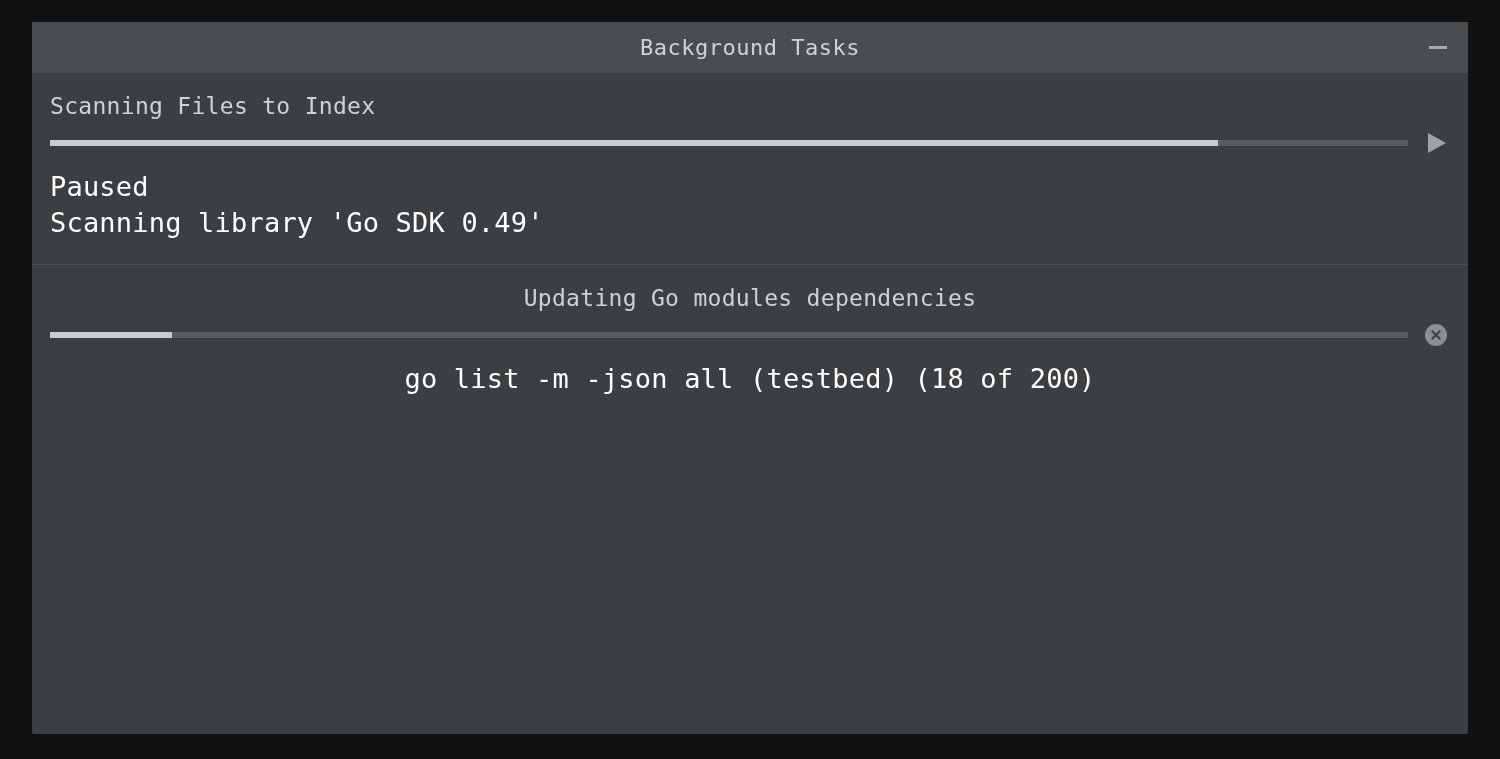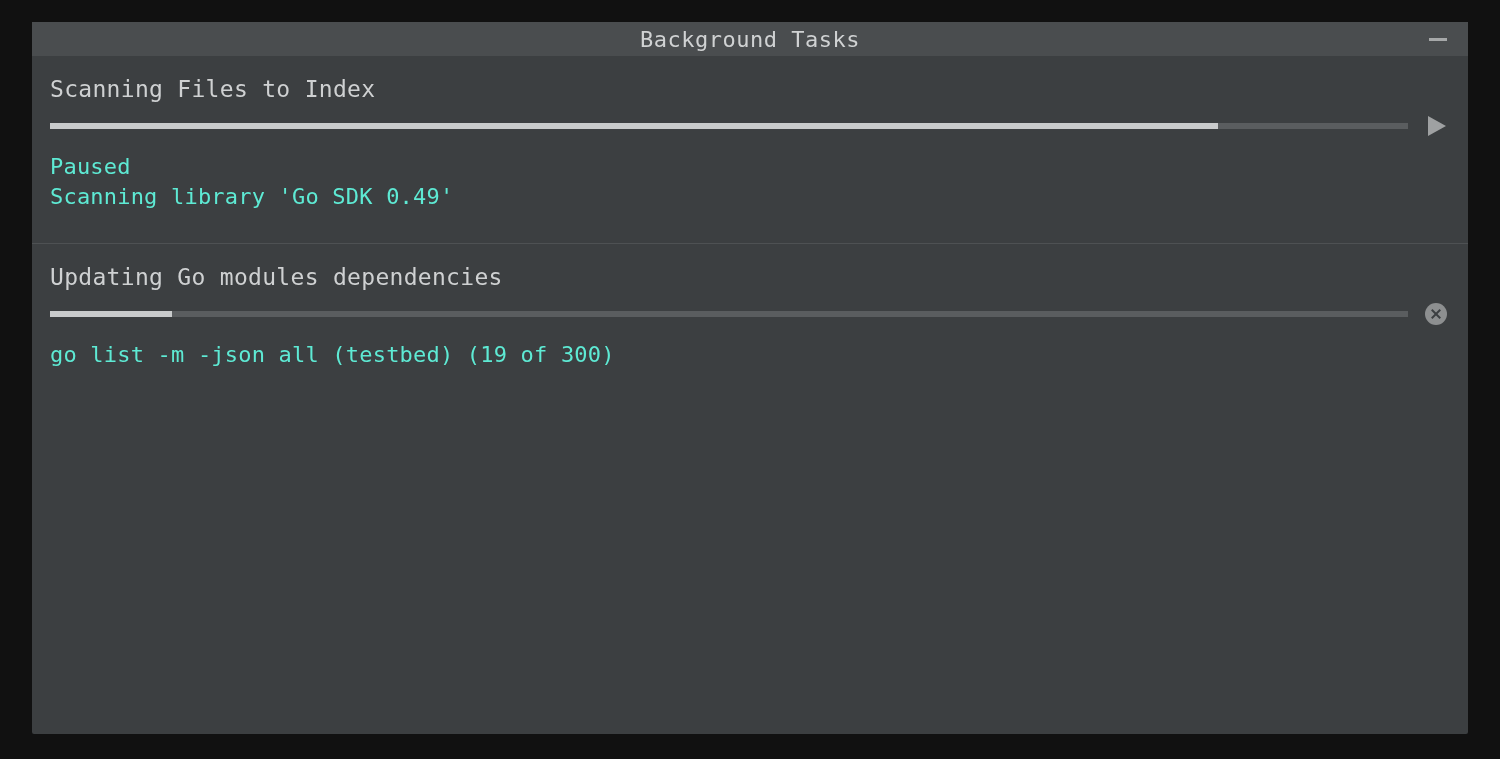--- a/index.html
+++ b/index.html
@@ -15,21 +15,21 @@
       left: 32px;
       top: 22px;
       width: 1436px;
       height: 712px;
       background: #3c3f41;
       display: flex;
       flex-direction: column;
       border-radius: 2px;
     }
     .titlebar {
-      height: 34px;
+      height: 51px;
       background: #4a4d4f;
       display: flex;
       align-items: center;
       justify-content: center;
       position: relative;
       flex-shrink: 0;
     }
     .titlebar-title {
       color: #d0d2d3;
       font-size: 22px;
@@ -52,24 +52,24 @@
       display: block;
       width: 18px;
       height: 3px;
       background: #a6a8a9;
     }
     .body {
       flex: 1 1 auto;
       overflow: hidden;
     }
     .task {
-      padding: 20px 18px 32px 18px;
+      padding: 20px 18px 22px 18px;
       border-bottom: 1px solid #4e5153;
     }
-    .task:last-child { border-bottom: none; }
+    .task:last-child { border-bottom: none; text-align: center; }
     .task-title {
       color: #cfd1d2;
       font-size: 23px;
       margin-bottom: 10px;
       letter-spacing: 0.3px;
     }
     .task-row {
       display: flex;
       align-items: center;
       gap: 14px;
@@ -109,22 +109,22 @@
       position: absolute;
       left: 50%;
       top: 50%;
       width: 12px;
       height: 2px;
       background: #3c3f41;
     }
     .cancel-icon::before { transform: translate(-50%,-50%) rotate(45deg); }
     .cancel-icon::after  { transform: translate(-50%,-50%) rotate(-45deg); }
     .task-status {
-      color: #5eead4;
-      font-size: 22px;
+      color: #ffffff;
+      font-size: 27px;
       line-height: 1.35;
       letter-spacing: 0.2px;
     }
   </style>
 </head>
 <body>
 
 <div class="window">
 
   <div class="titlebar">
@@ -156,19 +156,19 @@
       <div class="task-title">Updating Go modules dependencies</div>
       <div class="task-row">
         <div class="progress-track">
           <div class="progress-fill" style="width:9%"></div>
         </div>
         <div class="task-action">
           <div class="cancel-icon"></div>
         </div>
       </div>
       <div class="task-status">
-        <div>go list -m -json all (testbed) (19 of 300)</div>
+        <div>go list -m -json all (testbed) (18 of 200)</div>
       </div>
     </div>
 
   </div>
 
 </div>
 
 </body></html>

